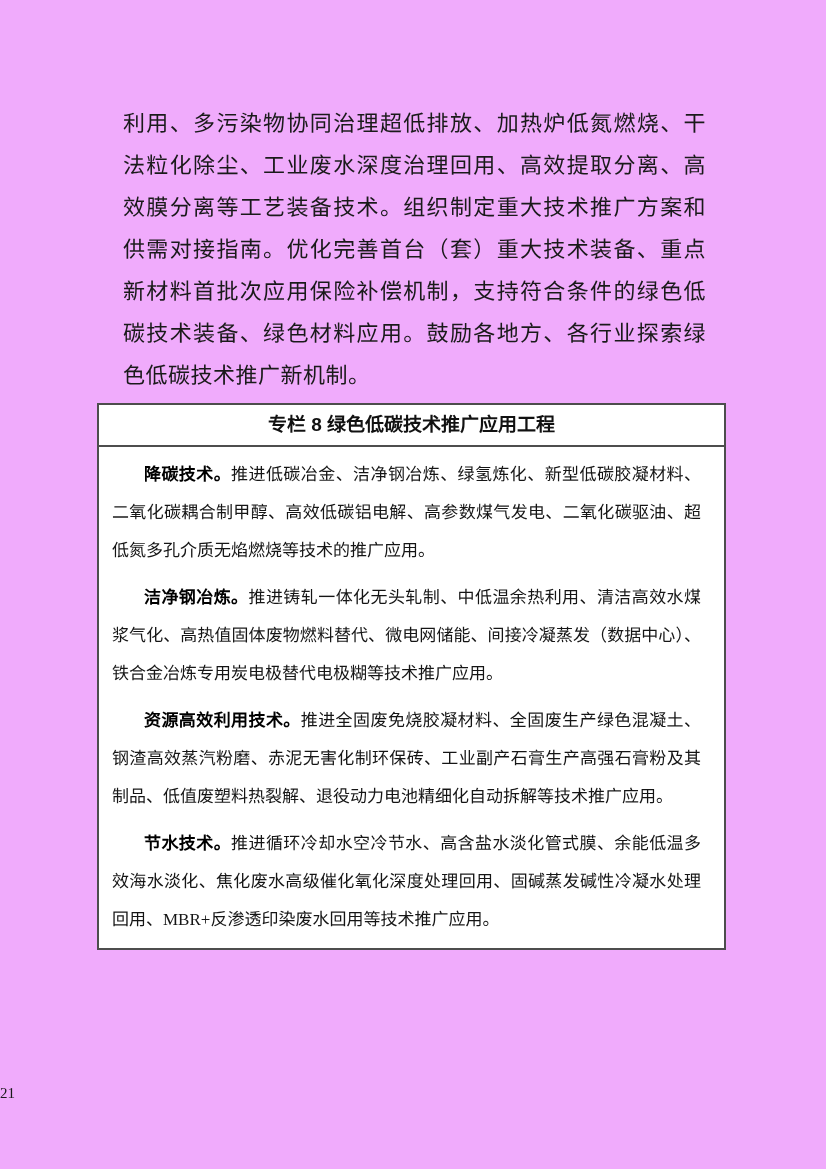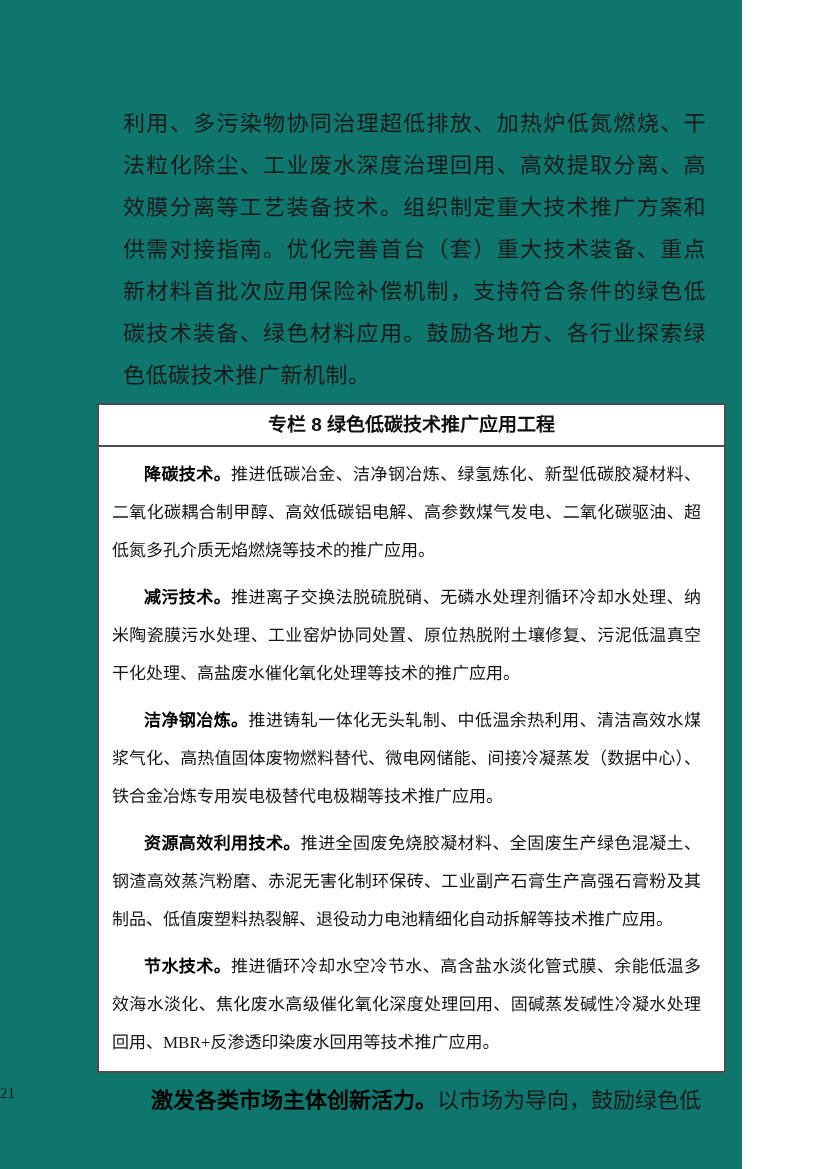--- a/index.html
+++ b/index.html
@@ -2,23 +2,23 @@
 <html lang="zh-CN"><head>
 <meta charset="utf-8">
 <style>
   html, body {
     margin: 0;
     padding: 0;
     background: #ffffff;
   }
   .page {
     position: relative;
-    width: 742px;
+    width: 826px;
     height: 1169px;
-    background: #0f766e;
+    background: #f0abfc;
     color: #1a1a1a;
     font-family: "Liberation Serif", "DejaVu Serif", serif;
     overflow: hidden;
     box-sizing: border-box;
   }
   
   .intro {
     margin: 103px 120px 0 123px;
     width: 583px;
     font-size: 22px;
@@ -100,38 +100,32 @@
   <div class="intro">利用、多污染物协同治理超低排放、加热炉低氮燃烧、干法粒化除尘、工业废水深度治理回用、高效提取分离、高效膜分离等工艺装备技术。组织制定重大技术推广方案和供需对接指南。优化完善首台（套）重大技术装备、重点新材料首批次应用保险补偿机制，支持符合条件的绿色低碳技术装备、绿色材料应用。鼓励各地方、各行业探索绿色低碳技术推广新机制。</div>
 
   <div class="column-box">
     <div class="column-box-title">专栏 8  绿色低碳技术推广应用工程</div>
     <div class="column-box-body">
 
       <p class="box-para">
         <span class="para-label">降碳技术。</span><span class="para-text">推进低碳冶金、洁净钢冶炼、绿氢炼化、新型低碳胶凝材料、二氧化碳耦合制甲醇、高效低碳铝电解、高参数煤气发电、二氧化碳驱油、超低氮多孔介质无焰燃烧等技术的推广应用。</span>
       </p>
 
-      <p class="box-para">
-        <span class="para-label">减污技术。</span><span class="para-text">推进离子交换法脱硫脱硝、无磷水处理剂循环冷却水处理、纳米陶瓷膜污水处理、工业窑炉协同处置、原位热脱附土壤修复、污泥低温真空干化处理、高盐废水催化氧化处理等技术的推广应用。</span>
-      </p>
 
       <p class="box-para">
         <span class="para-label">洁净钢冶炼。</span><span class="para-text">推进铸轧一体化无头轧制、中低温余热利用、清洁高效水煤浆气化、高热值固体废物燃料替代、微电网储能、间接冷凝蒸发（数据中心）、铁合金冶炼专用炭电极替代电极糊等技术推广应用。</span>
       </p>
 
       <p class="box-para">
         <span class="para-label">资源高效利用技术。</span><span class="para-text">推进全固废免烧胶凝材料、全固废生产绿色混凝土、钢渣高效蒸汽粉磨、赤泥无害化制环保砖、工业副产石膏生产高强石膏粉及其制品、低值废塑料热裂解、退役动力电池精细化自动拆解等技术推广应用。</span>
       </p>
 
       <p class="box-para">
         <span class="para-label">节水技术。</span><span class="para-text">推进循环冷却水空冷节水、高含盐水淡化管式膜、余能低温多效海水淡化、焦化废水高级催化氧化深度处理回用、固碱蒸发碱性冷凝水处理回用、MBR+反渗透印染废水回用等技术推广应用。</span>
       </p>
 
     </div>
   </div>
 
-  <div class="closing">
-    <span class="closing-lead">激发各类市场主体创新活力。</span><span class="closing-text">以市场为导向，鼓励绿色低</span>
-  </div>
 
   <div class="page-number">21</div>
 
 </div>
 
 </body></html>

